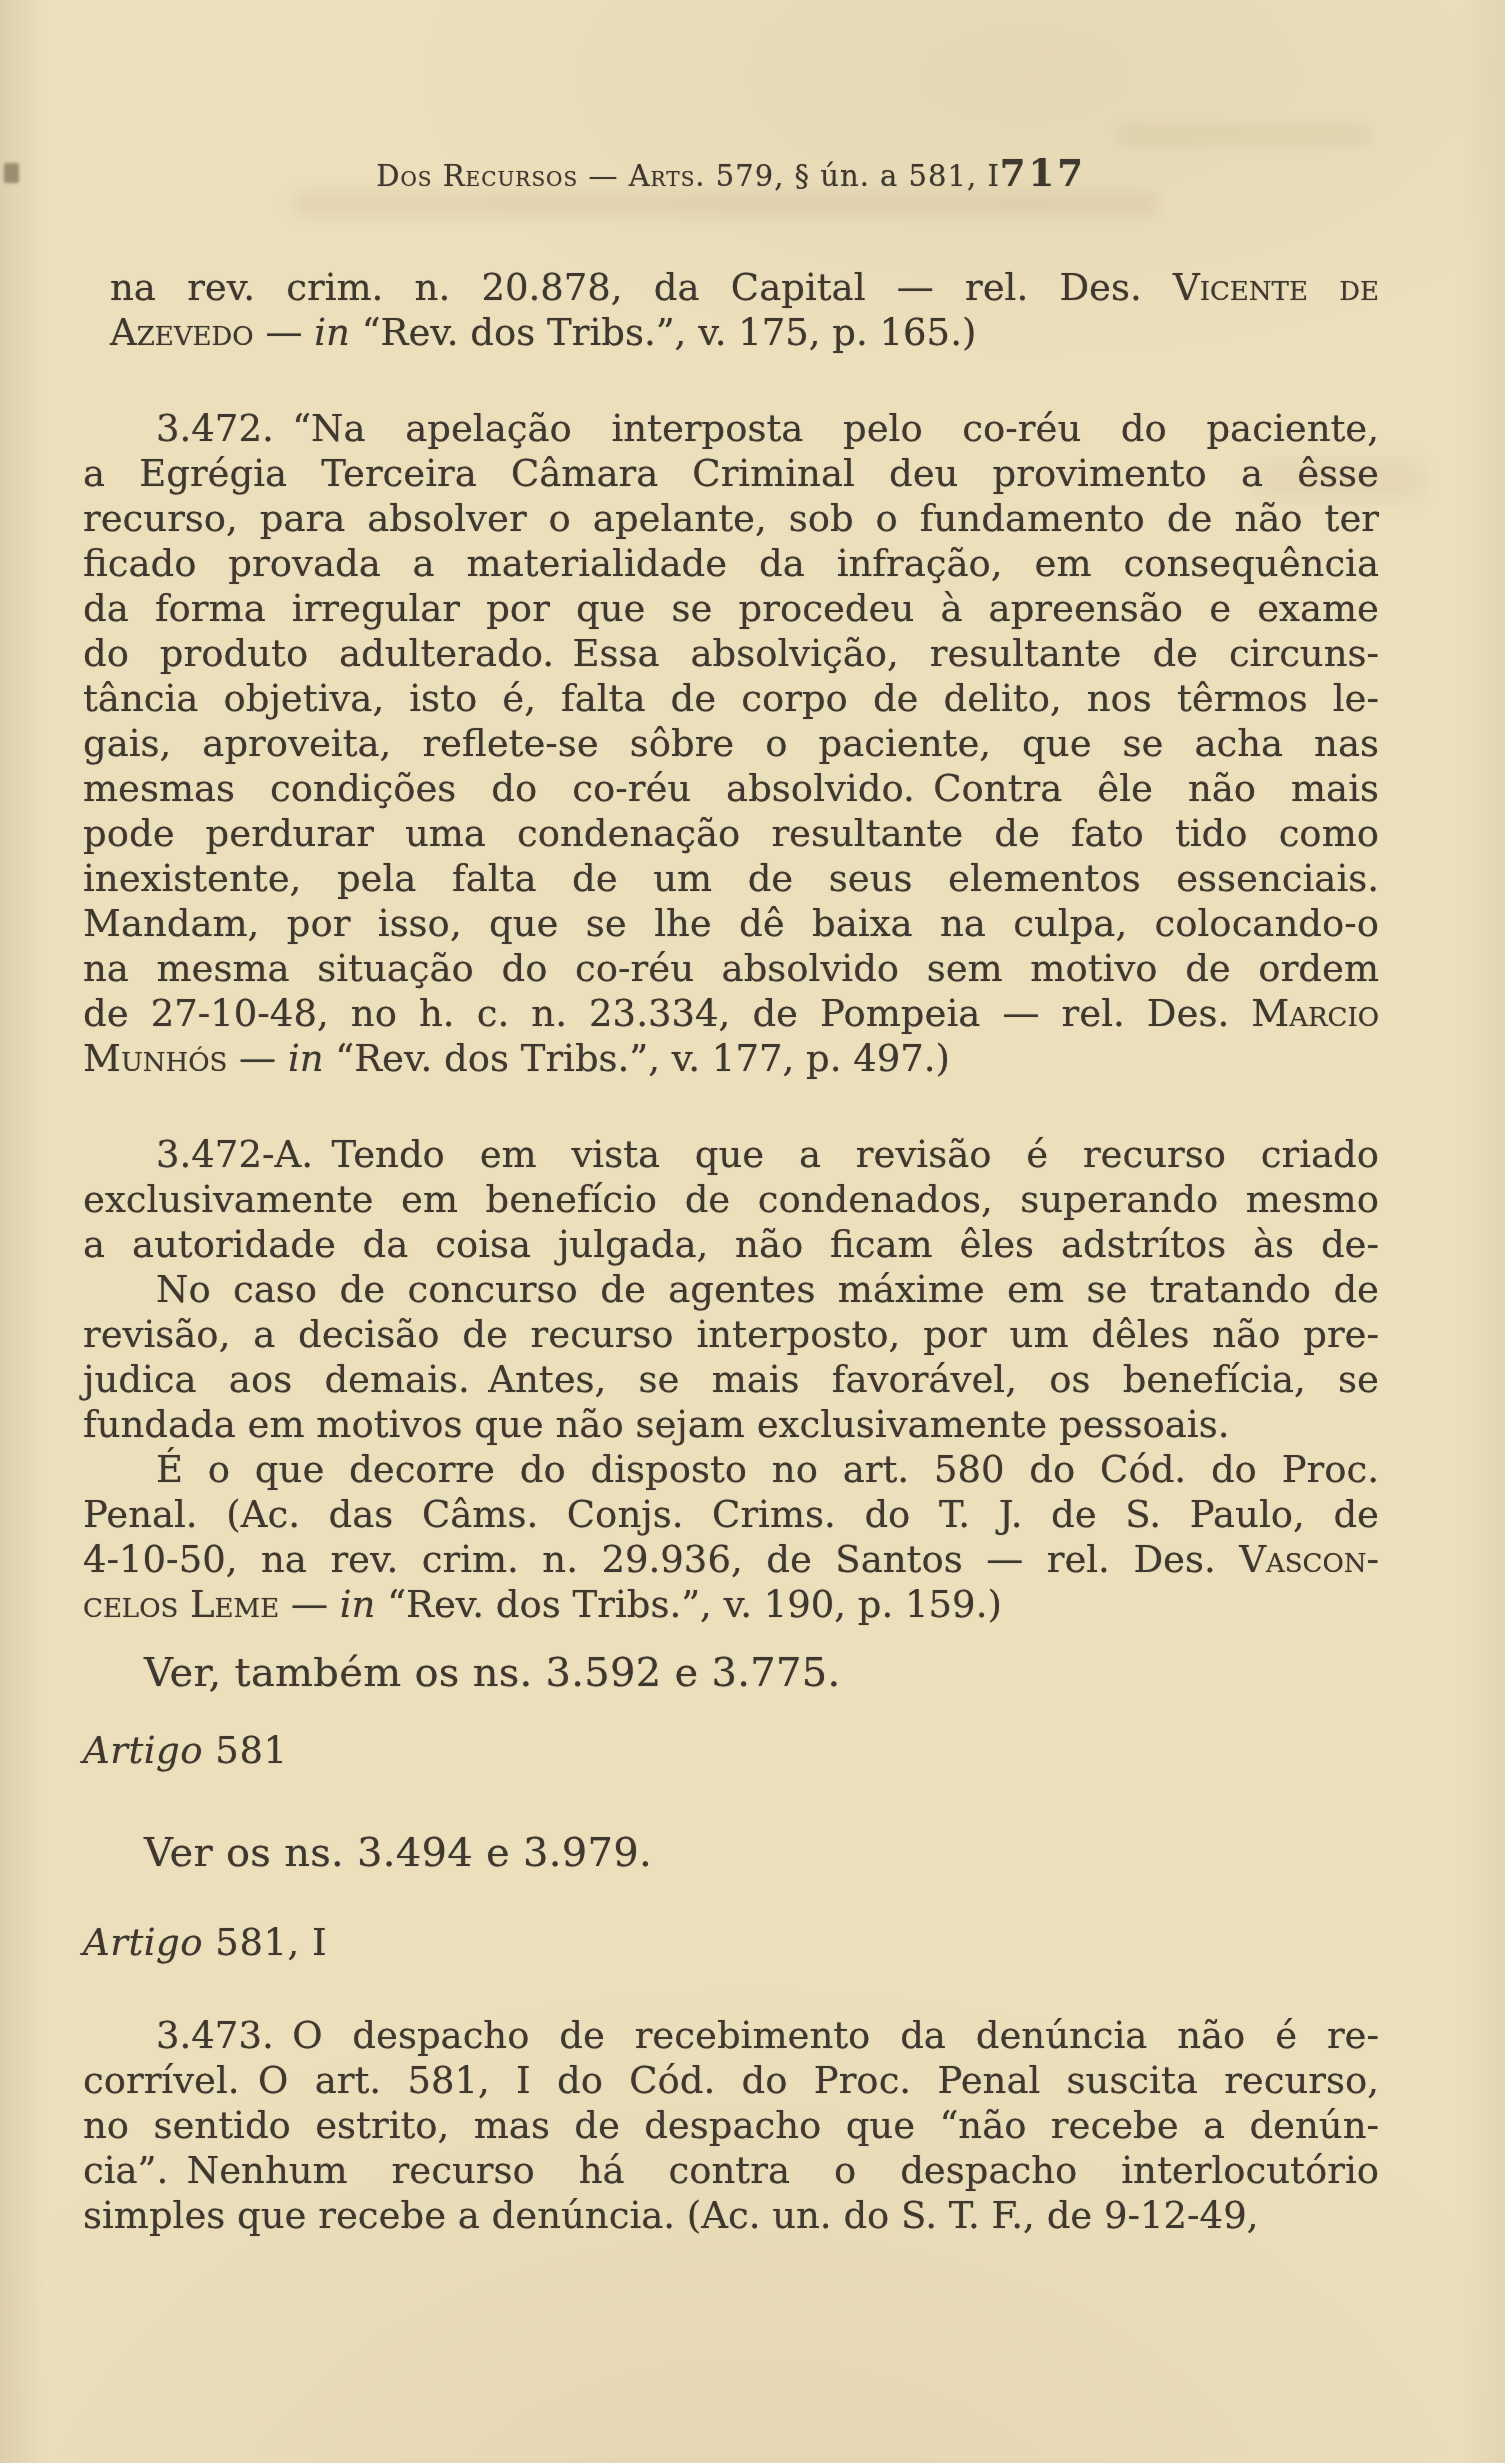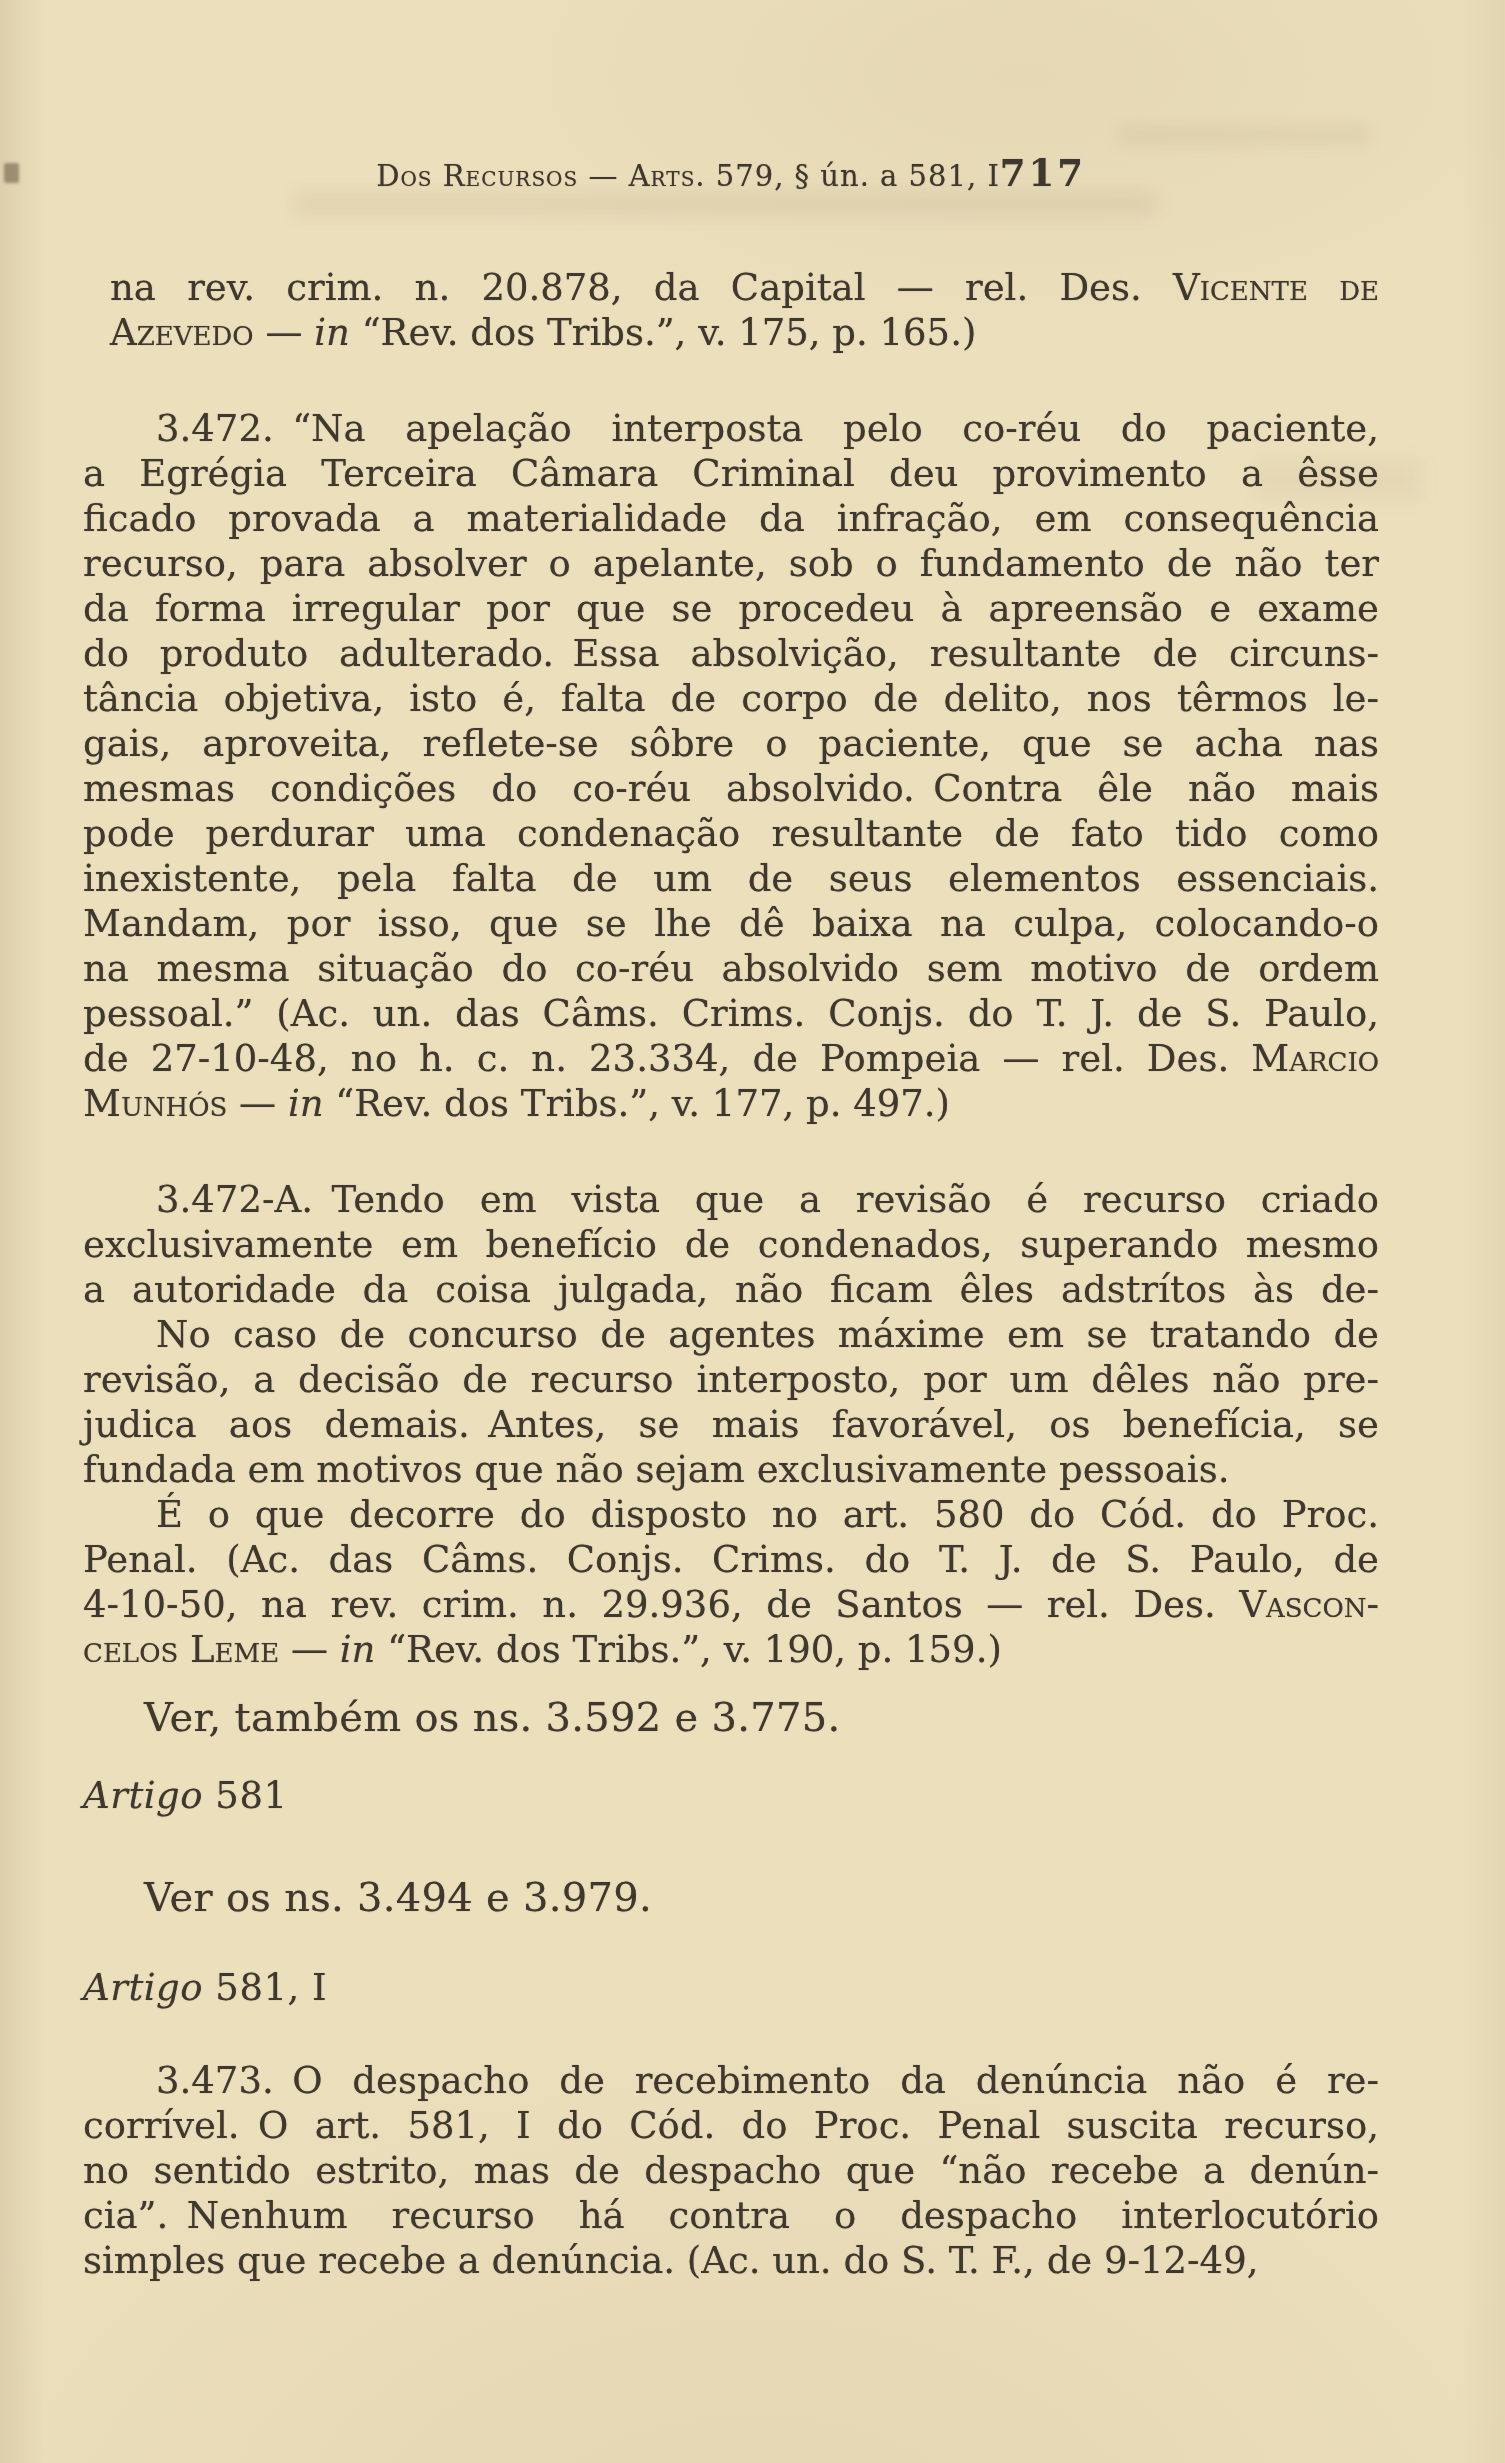--- a/index.html
+++ b/index.html
@@ -72,32 +72,31 @@
   </header>
 
   <main class="textblock">
     <section class="para contA">
         <div class="line"><span>na rev. crim. n. 20.878, da Capital — rel. Des. </span><span class="sc">Vicente de</span></div>
         <div class="line last"><span class="sc">Azevedo</span><span> — </span><span class="it">in</span><span> “Rev. dos Tribs.”, v. 175, p. 165.)</span></div>
       </section>
     <section class="para b3472">
         <div class="line indent"><span>3.472. “Na apelação interposta pelo co-réu do paciente,</span></div>
         <div class="line"><span>a Egrégia Terceira Câmara Criminal deu provimento a êsse</span></div>
+        <div class="line"><span>recurso, para absolver o apelante, sob o fundamento de não ter</span></div>
         <div class="line"><span>ficado provada a materialidade da infração, em consequência</span></div>
-        <div class="line"><span>recurso, para absolver o apelante, sob o fundamento de não ter</span></div>
         <div class="line"><span>da forma irregular por que se procedeu à apreensão e exame</span></div>
         <div class="line"><span>do produto adulterado. Essa absolvição, resultante de circuns-</span></div>
         <div class="line"><span>tância objetiva, isto é, falta de corpo de delito, nos têrmos le-</span></div>
         <div class="line"><span>gais, aproveita, reflete-se sôbre o paciente, que se acha nas</span></div>
         <div class="line"><span>mesmas condições do co-réu absolvido. Contra êle não mais</span></div>
         <div class="line"><span>pode perdurar uma condenação resultante de fato tido como</span></div>
         <div class="line"><span>inexistente, pela falta de um de seus elementos essenciais.</span></div>
         <div class="line"><span>Mandam, por isso, que se lhe dê baixa na culpa, colocando-o</span></div>
         <div class="line"><span>na mesma situação do co-réu absolvido sem motivo de ordem</span></div>
-        <div class="line"><span>pessoal.” (Ac. un. das Câms. Crims. Conjs. do T. J. de S. Paulo,</span></div>
         <div class="line"><span>de 27-10-48, no h. c. n. 23.334, de Pompeia — rel. Des. </span><span class="sc">Marcio</span></div>
         <div class="line last"><span class="sc">Munhós</span><span> — </span><span class="it">in</span><span> “Rev. dos Tribs.”, v. 177, p. 497.)</span></div>
       </section>
     <section class="para b3472a">
         <div class="line indent"><span>3.472-A. Tendo em vista que a revisão é recurso criado</span></div>
         <div class="line"><span>exclusivamente em benefício de condenados, superando mesmo</span></div>
         <div class="line"><span>a autoridade da coisa julgada, não ficam êles adstrítos às de-</span></div>
         <div class="line indent"><span>No caso de concurso de agentes máxime em se tratando de</span></div>
         <div class="line"><span>revisão, a decisão de recurso interposto, por um dêles não pre-</span></div>
         <div class="line"><span>judica aos demais. Antes, se mais favorável, os benefícia, se</span></div>

